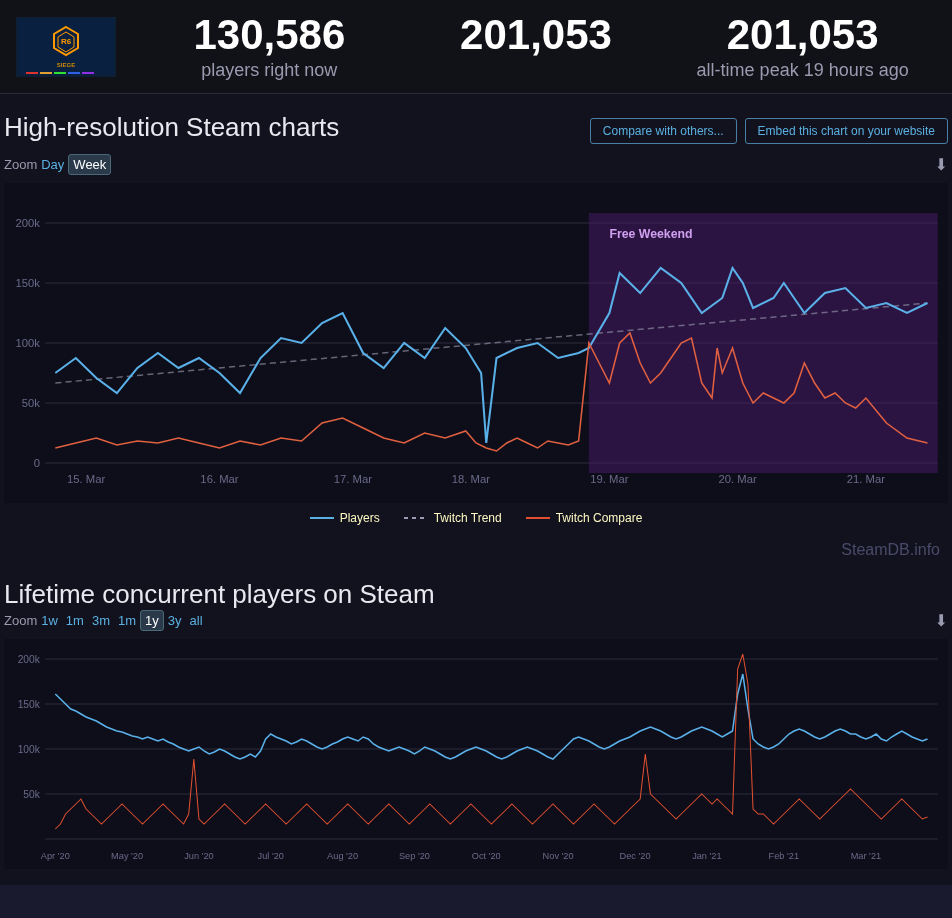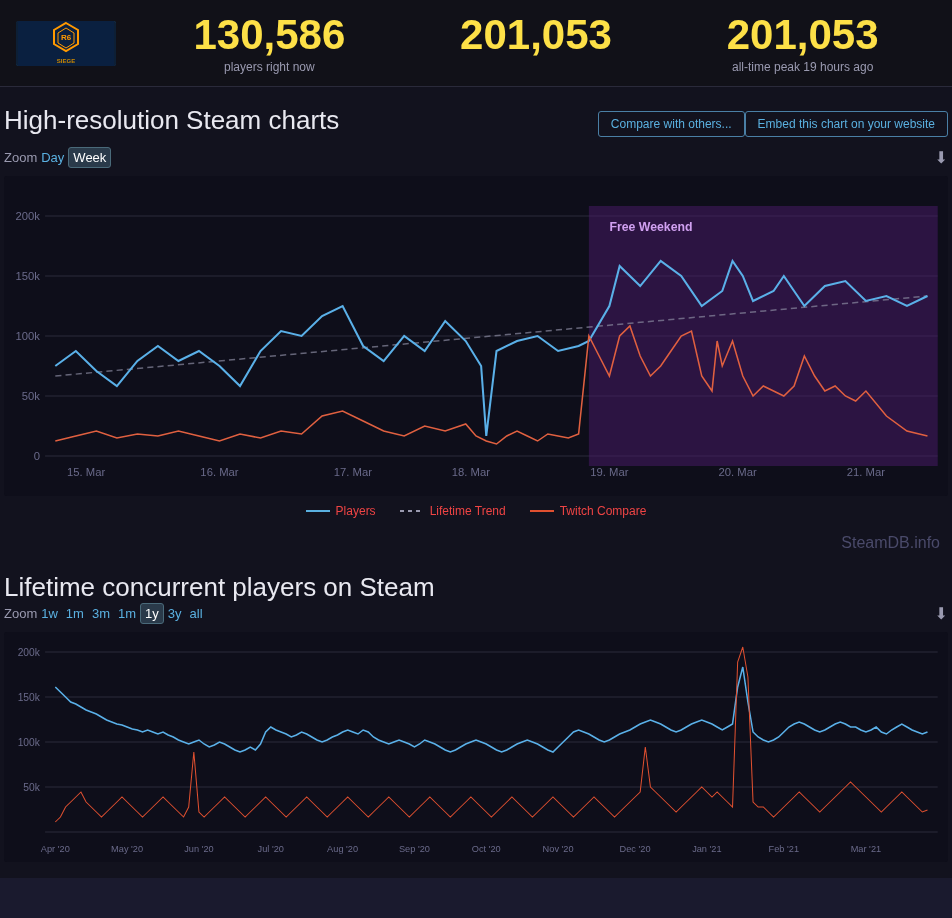--- a/index.html
+++ b/index.html
@@ -16,21 +16,21 @@
     .header {
       background: #111118;
       display: flex;
       align-items: center;
       padding: 12px 16px;
       gap: 20px;
       border-bottom: 1px solid #2a2a3a;
     }
     .game-thumbnail {
       width: 100px;
-      height: 45px;
+      height: 60px;
       background: linear-gradient(135deg, #1a3a5c, #2a5a8c);
       border-radius: 3px;
       display: flex;
       align-items: center;
       justify-content: center;
       overflow: hidden;
       flex-shrink: 0;
       position: relative;
     }
     .game-thumbnail-inner {
@@ -50,25 +50,25 @@
       gap: 0;
       flex: 1;
     }
     .stat-block {
       flex: 1;
       text-align: center;
     }
     .stat-number {
       font-size: 42px;
       font-weight: 700;
-      color: #fde047;
+      color: #ffffff;
       line-height: 1.1;
     }
     .stat-label {
-      font-size: 12px;
+      font-size: 18px;
       color: #9a9ab0;
       margin-top: 2px;
     }
 
     
     .main-content {
       background: #12121e;
       padding: 16px 4px;
     }
 
@@ -79,20 +79,21 @@
       justify-content: space-between;
       margin-bottom: 10px;
     }
     .section-title {
       font-size: 26px;
       font-weight: 400;
       color: #e8e8f0;
     }
     .header-buttons {
       display: flex;
+      gap: 8px;
       margin-top: 8px;
     }
     .btn-outline {
       border: 1px solid #4a7fa5;
       background: transparent;
       color: #5ab0e0;
       padding: 5px 12px;
       border-radius: 3px;
       font-size: 12px;
       cursor: pointer;
@@ -146,21 +147,21 @@
     }
 
     
     .chart-legend {
       display: flex;
       align-items: center;
       justify-content: center;
       gap: 24px;
       margin-bottom: 16px;
       font-size: 12px;
-      color: #ef4444;
+      color: #fef9c3;
     }
     .legend-item {
       display: flex;
       align-items: center;
       gap: 6px;
     }
     .legend-line {
       width: 24px;
       height: 2px;
       background: #5ab0e0;
@@ -403,21 +404,21 @@
     </svg>
   </div>
 
   <div class="chart-legend">
     <div class="legend-item">
       <div class="legend-line"></div>
       <span>Players</span>
     </div>
     <div class="legend-item">
       <div class="legend-line dashed"></div>
-      <span>Lifetime Trend</span>
+      <span>Twitch Trend</span>
     </div>
     <div class="legend-item">
       <div class="legend-line red"></div>
       <span>Twitch Compare</span>
     </div>
   </div>
 
   <div class="steamdb-watermark">SteamDB.info</div>
 
   <div class="section2">

